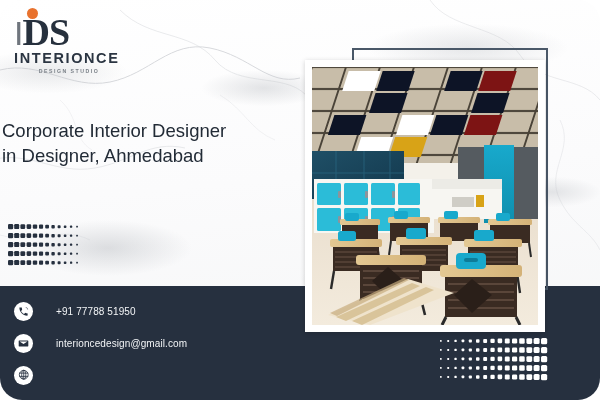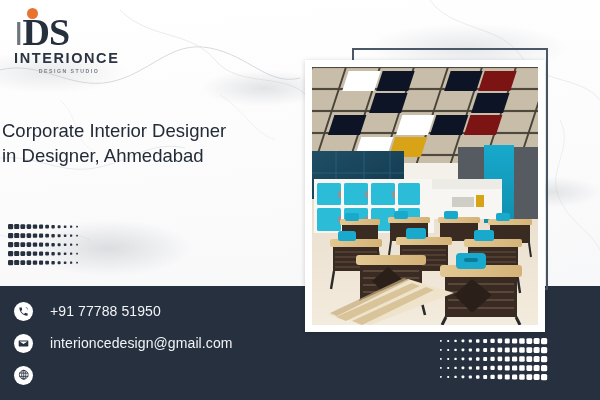--- a/index.html
+++ b/index.html
@@ -4,20 +4,21 @@
 <style>
   html,body{margin:0;padding:0;}
   body{
     width:600px;height:400px;
     font-family:"Liberation Sans",sans-serif;
     overflow:hidden;
   }
   #banner{
     position:relative;width:600px;height:400px;overflow:hidden;
     background:#fdfdfd;
+    border-radius:22px;
   }
   
   .marble{
     position:absolute;inset:0;
     background:
       radial-gradient(ellipse 120px 40px at 18% 62%, rgba(150,155,162,.30), rgba(150,155,162,0) 70%),
       radial-gradient(ellipse 90px 26px at 44% 22%, rgba(150,155,162,.26), rgba(150,155,162,0) 70%),
       radial-gradient(ellipse 140px 34px at 78% 12%, rgba(150,155,162,.22), rgba(150,155,162,0) 72%),
       radial-gradient(ellipse 70px 22px at 92% 48%, rgba(150,155,162,.24), rgba(150,155,162,0) 70%),
       radial-gradient(ellipse 110px 30px at 8% 18%, rgba(150,155,162,.20), rgba(150,155,162,0) 72%),
@@ -66,21 +67,21 @@
   }
   
   .contacts{position:absolute;left:14px;top:299px;width:280px;}
   .crow{display:flex;align-items:center;height:24px;margin-bottom:8px;}
   .cicon{
     width:19px;height:19px;border-radius:50%;background:#ffffff;
     display:flex;align-items:center;justify-content:center;flex:0 0 19px;
   }
   .cicon svg{display:block;}
   .ctext{
-    margin-left:17px;font-size:14px;color:#f2f4f6;letter-spacing:.1px;
+    margin-left:23px;font-size:10px;color:#f2f4f6;letter-spacing:.1px;
     white-space:nowrap;
   }
   
   .frame-outline{
     position:absolute;left:352px;top:48px;width:192px;height:238px;
     border:2px solid #4a5868;background:transparent;
   }
   .photo-wrap{
     position:absolute;left:305px;top:60px;width:240px;height:272px;
     background:#ffffff;padding:7px;box-sizing:border-box;

